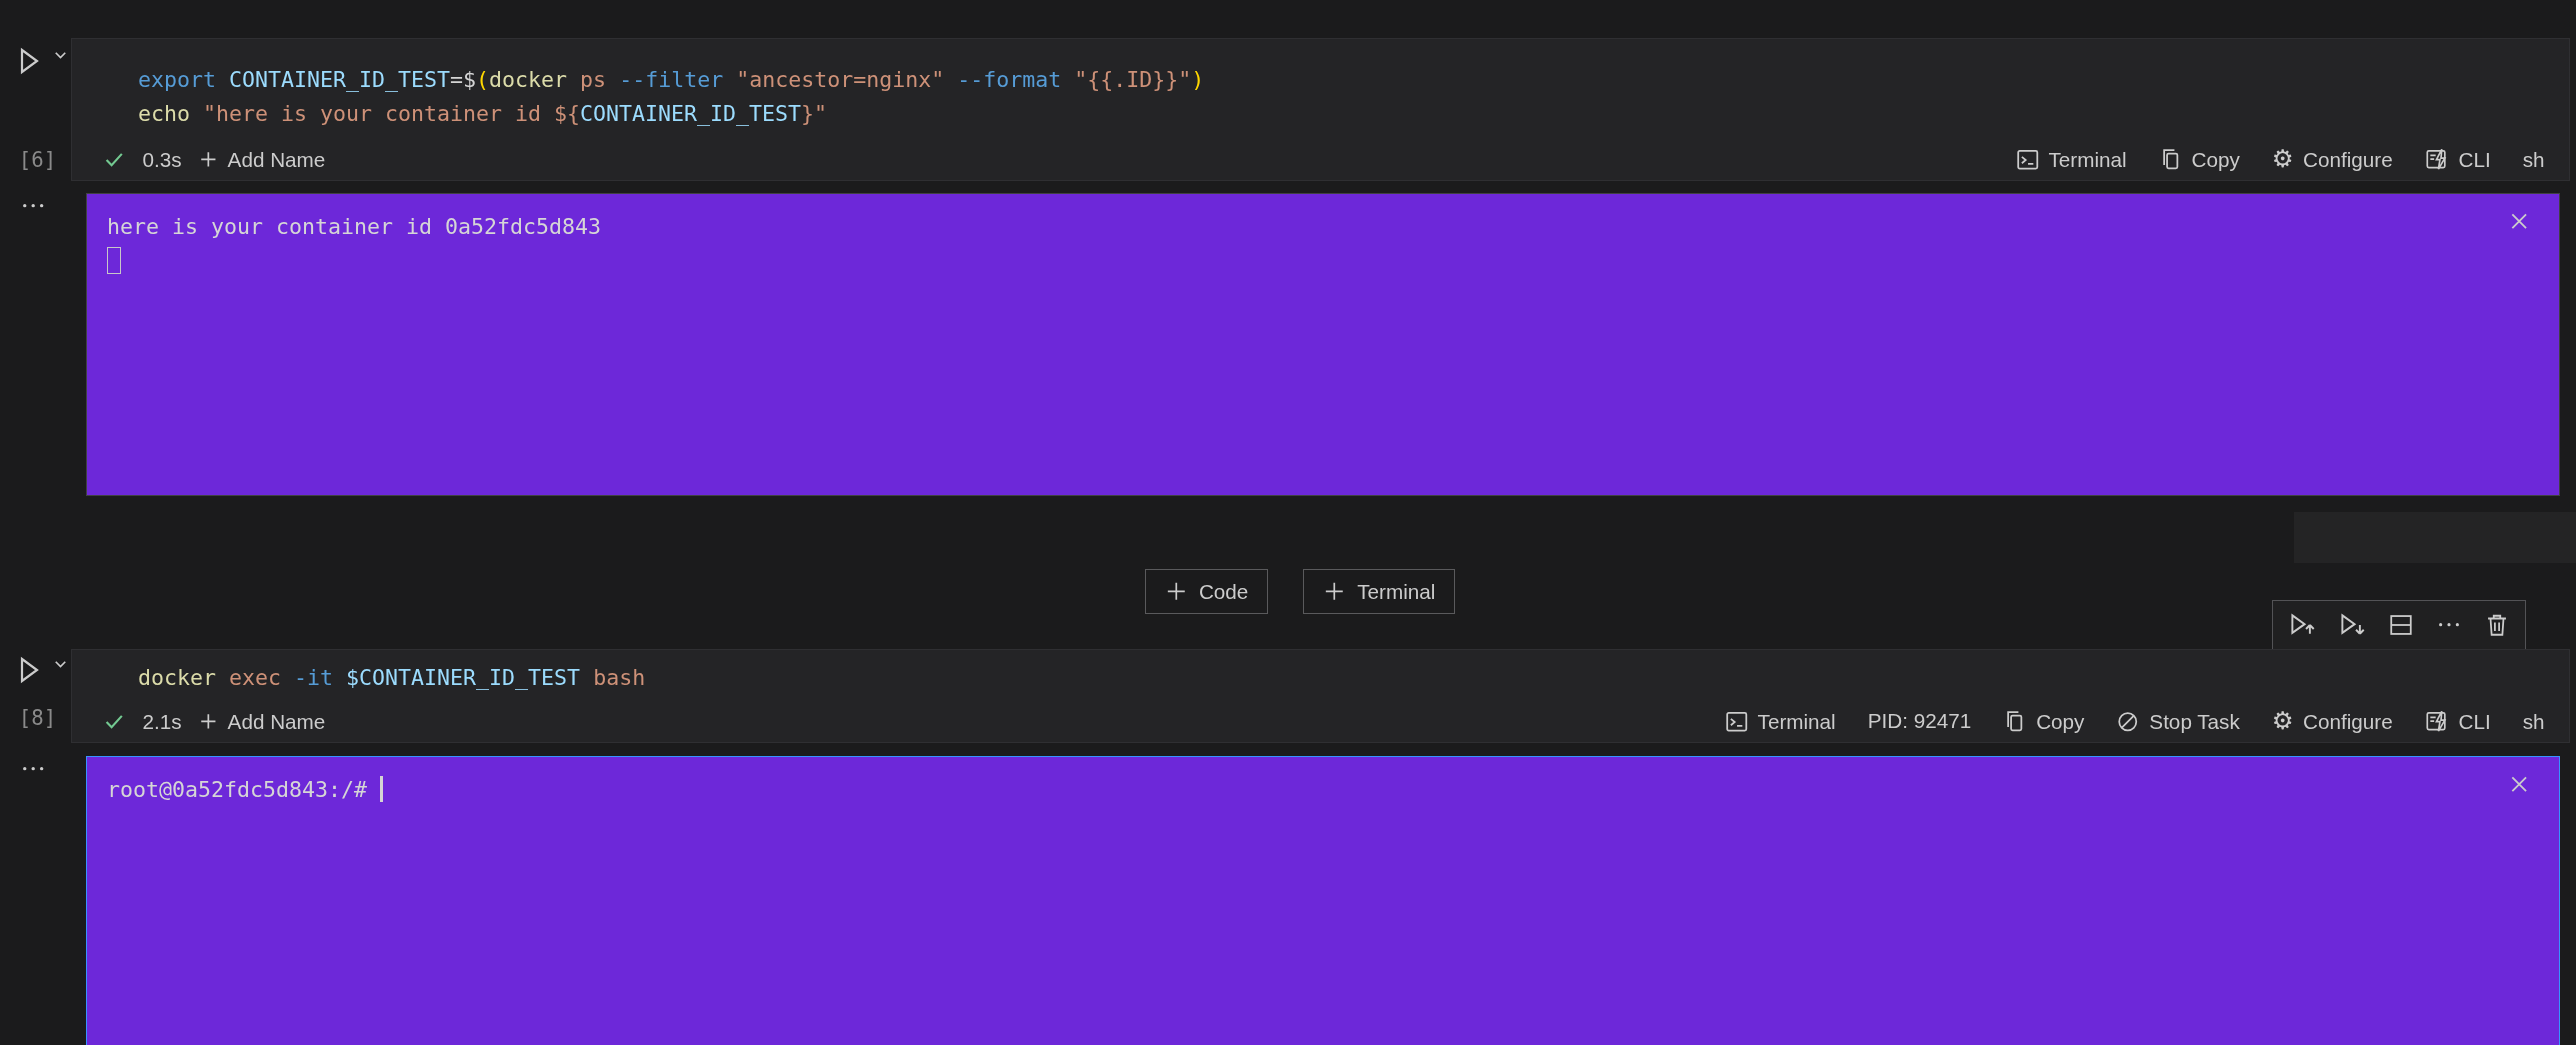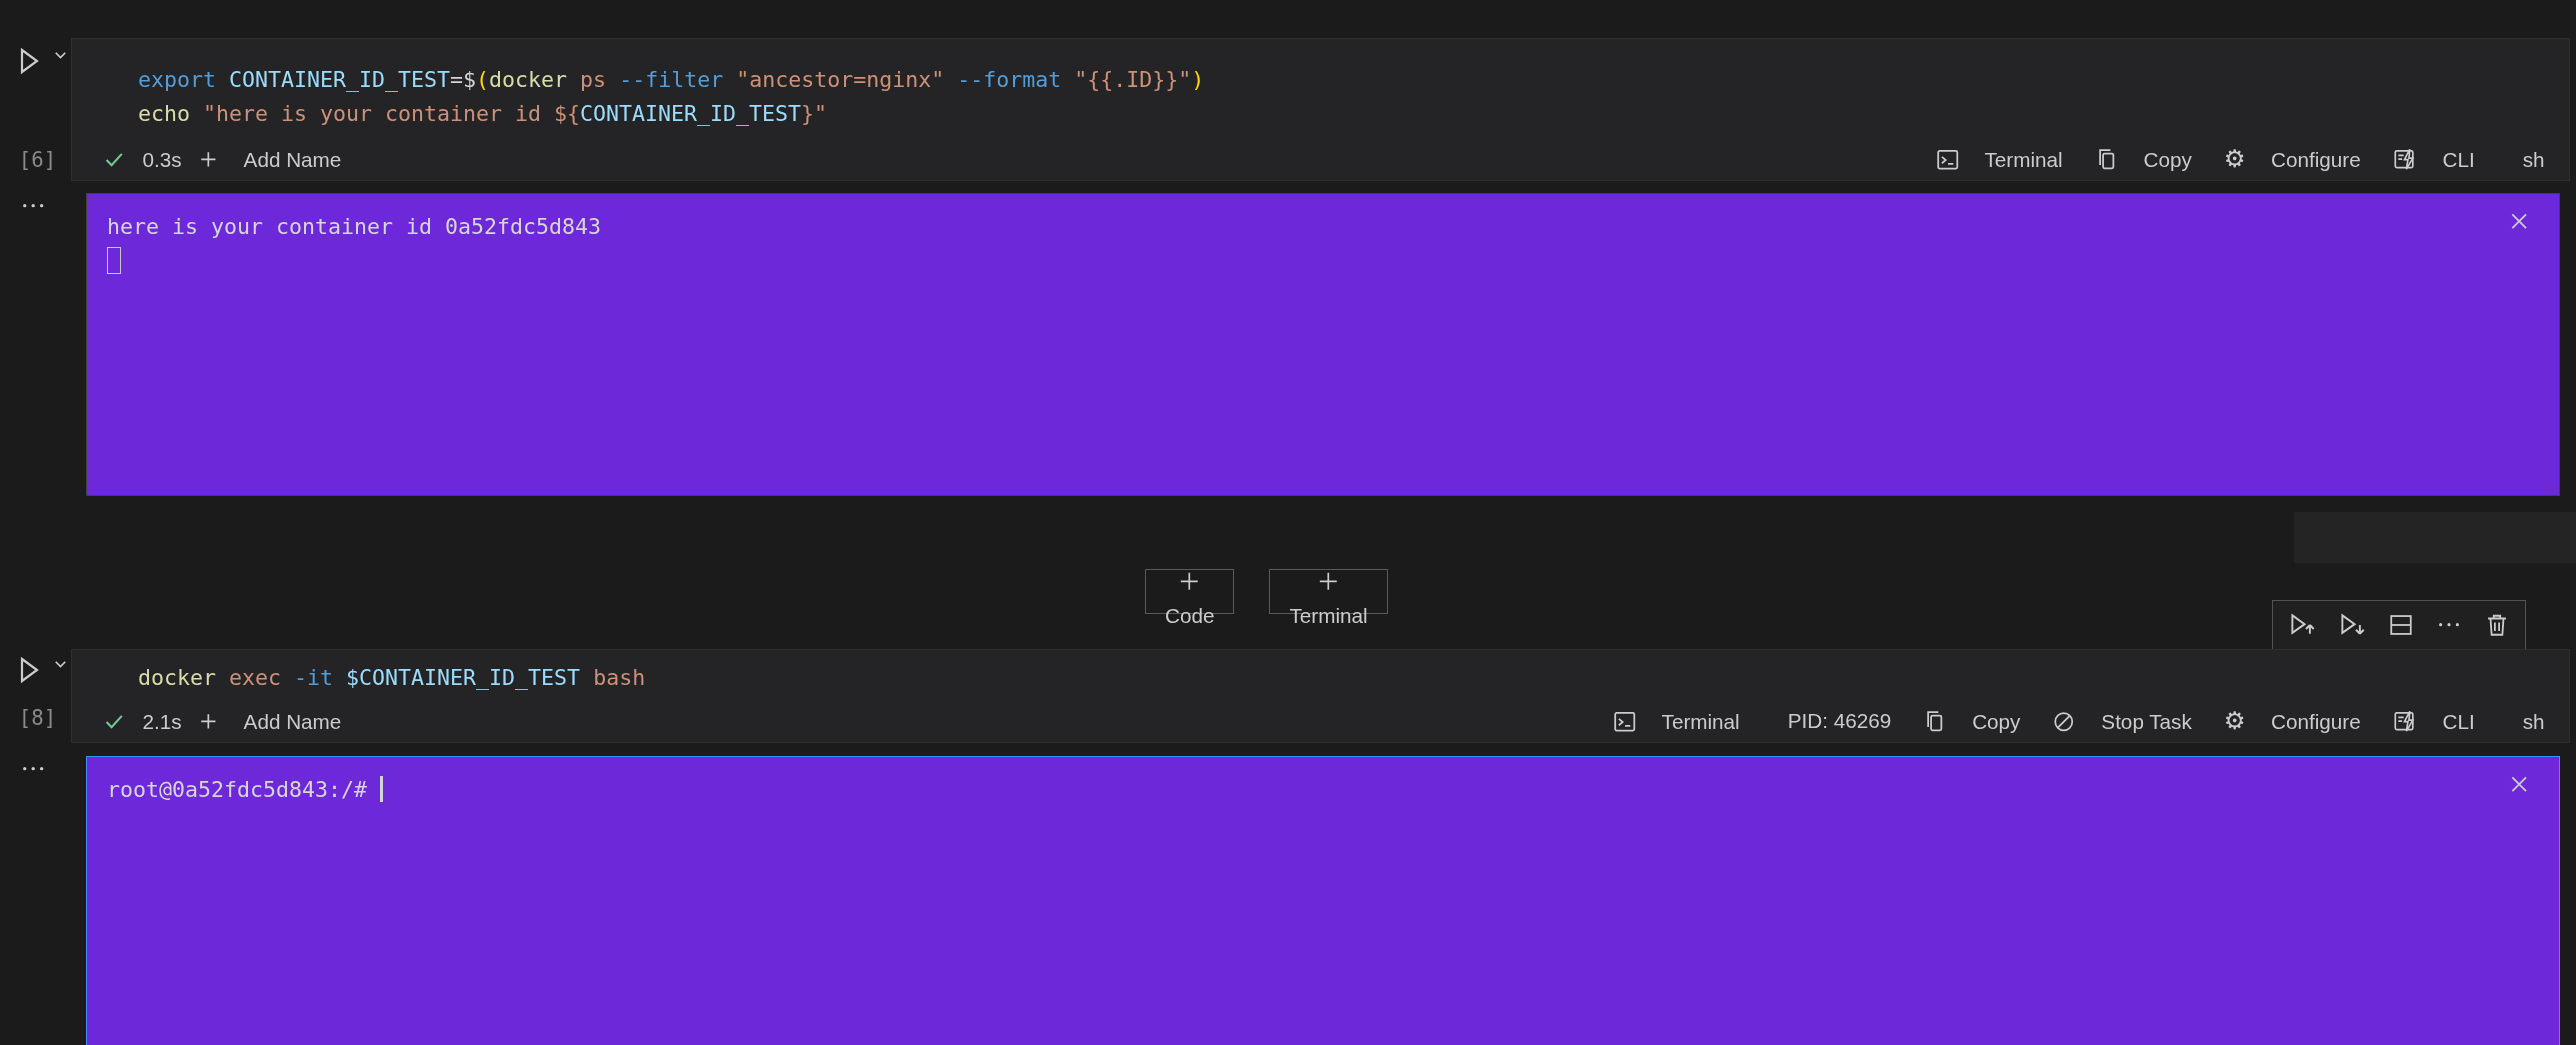--- a/index.html
+++ b/index.html
@@ -3,21 +3,21 @@
 <meta charset="utf-8">
 <style>
   * { margin:0; padding:0; box-sizing:border-box; }
   html,body { width:2576px; height:1045px; background:#1b1b1c; overflow:hidden;
               font-family:"Liberation Sans", sans-serif; }
   .page { position:relative; width:2576px; height:1045px; }
 
   
   .icon { display:inline-flex; align-items:center; justify-content:center; color:#cccccc; flex:none; }
   .icon svg { display:block; }
-  .ui-label { color:#cccccc; font-size:20.7px;margin-left:16px; }
+  .ui-label { color:#cccccc; font-size:20.7px; }
 
   
   .run-btn { position:absolute; left:13px; display:flex; align-items:flex-start; gap:5.6px;
              background:none; border:none; cursor:pointer; color:#d4d4d4; }
   .c1-run { top:45px; } .c2-run { top:654px; }
   .exec-count { position:absolute; left:13px; width:49px; text-align:center;
                 font-family:"DejaVu Sans Mono", monospace; font-size:20.7px; color:#8a8a8a; }
   .c1-exec { top:148px; } .c2-exec { top:706px; }
   .gutter-more { position:absolute; left:20.7px; background:none; border:none; color:#bbbbbb; cursor:pointer; }
   .c1-more { top:199px; } .c2-more { top:762px; }
@@ -52,21 +52,21 @@
                    vertical-align:text-bottom; margin-top:2.8px; }
   .beam-cursor { display:inline-block; width:2.8px; height:26px; background:#d4d4d4;
                  vertical-align:text-bottom; }
   .output-close { position:absolute; top:15px; right:28px; background:none; border:none;
                   color:#c5c5c5; cursor:pointer; }
 
   
   .insert-bar { position:absolute; top:569px; left:1145px; display:flex; gap:35px; }
   .insert-btn { height:45px; display:flex; align-items:center; gap:11.3px; padding:0 19px;
                 background:transparent; border:0.9px solid #5a5a5c; color:#cccccc;
-                font-size:20.7px; font-family:"Liberation Sans", sans-serif; cursor:pointer;flex-direction:column; }
+                font-size:20.7px; font-family:"Liberation Sans", sans-serif; cursor:pointer; }
 
   
   .hover-highlight { position:absolute; left:2294px; top:512px; width:282px; height:51px;
                      background:#242425; }
   .cell-toolbar { position:absolute; left:2272px; top:600px; width:254px; height:50px;
                   background:#202021; border:0.9px solid #535356; display:flex;
                   align-items:center; justify-content:space-between; padding:0 15px; }
   .cell-toolbar button { background:none; border:none; color:#cccccc; cursor:pointer;
                          display:flex; align-items:center; }
 </style>
@@ -271,21 +271,21 @@
         <button class="status-item">
           <span class="icon">
             <svg width="23.5" height="23.5" viewBox="0 0 16 16" fill="none" stroke="currentColor" stroke-width="1.2">
                 <rect x="1.5" y="2" width="13" height="12" rx="1"></rect>
                 <path d="M4 6l2.6 2.2L4 10.4"></path>
                 <path d="M8.2 10.8h3.6"></path>
               </svg>
           </span>
           <span class="ui-label">Terminal</span>
         </button>
-        <span class="ui-label">PID: 46269</span>
+        <span class="ui-label">PID: 92471</span>
         <button class="status-item">
           <span class="icon">
             <svg width="23.5" height="23.5" viewBox="0 0 16 16" fill="none" stroke="currentColor" stroke-width="1.2">
                 <path d="M10.5 1.5H3.5v10"></path>
                 <rect x="5.5" y="3.8" width="7" height="10" rx="1"></rect>
               </svg>
           </span>
           <span class="ui-label">Copy</span>
         </button>
         <button class="status-item">

